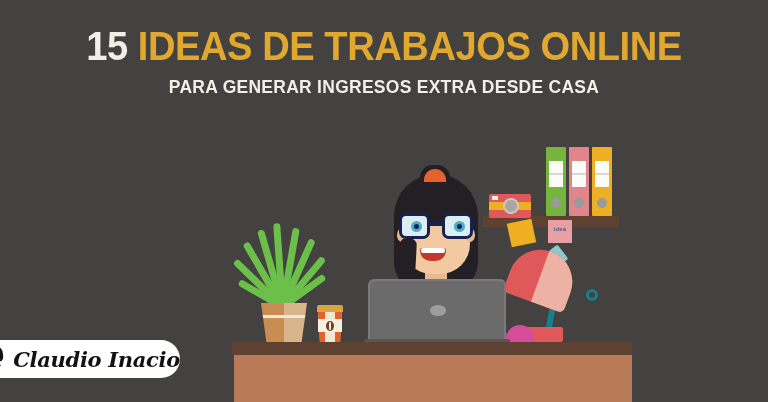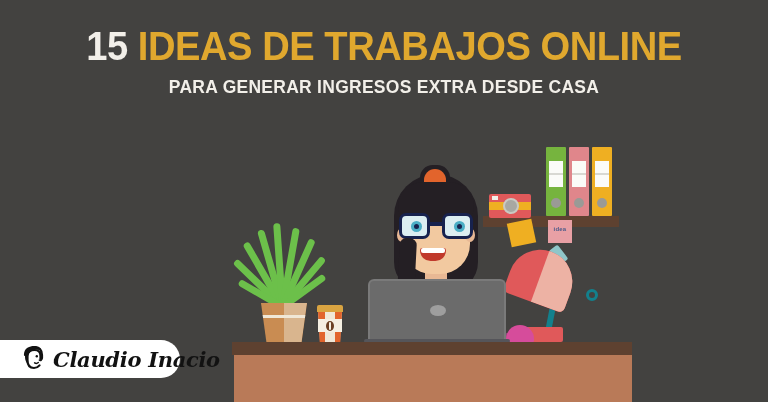--- a/index.html
+++ b/index.html
@@ -173,21 +173,21 @@
   .shoulder-l { position:absolute; left:12px; top:124px; width:24px; height:40px; background:#E8B894; border-radius:12px 0 0 0; }
   .shoulder-r { position:absolute; right:12px; top:124px; width:24px; height:40px; background:#E8B894; border-radius:0 12px 0 0; }
   .strap-l { position:absolute; left:30px; top:116px; width:11px; height:42px; background:#FFFFFF; transform:rotate(6deg); }
   .strap-r { position:absolute; right:27px; top:116px; width:11px; height:42px; background:#FFFFFF; transform:rotate(-6deg); }
   .hair-front-l { position:absolute; left:18px; top:70px; width:17px; height:78px; background:#241F24; border-radius:8px 8px 10px 10px; transform:rotate(3deg); }
 
   
   .logo-pill {
     position:absolute; left:0; top:340px; width:180px; height:38px;
     background:#FFFFFF; border-radius:0 19px 19px 0;
-    display:flex; align-items:center; padding-left:22px; gap:7px;
+    display:flex; align-items:center; padding-left:22px; gap:7px;justify-content:flex-end;
   }
   .logo-face { width:24px; height:26px; flex:0 0 auto; }
   .logo-text {
     font-family:"DejaVu Serif", serif;
     font-style:italic; font-weight:bold;
     font-size:21px; color:#121212; letter-spacing:-0.3px;
     white-space:nowrap;
   }
 </style>
 </head>

